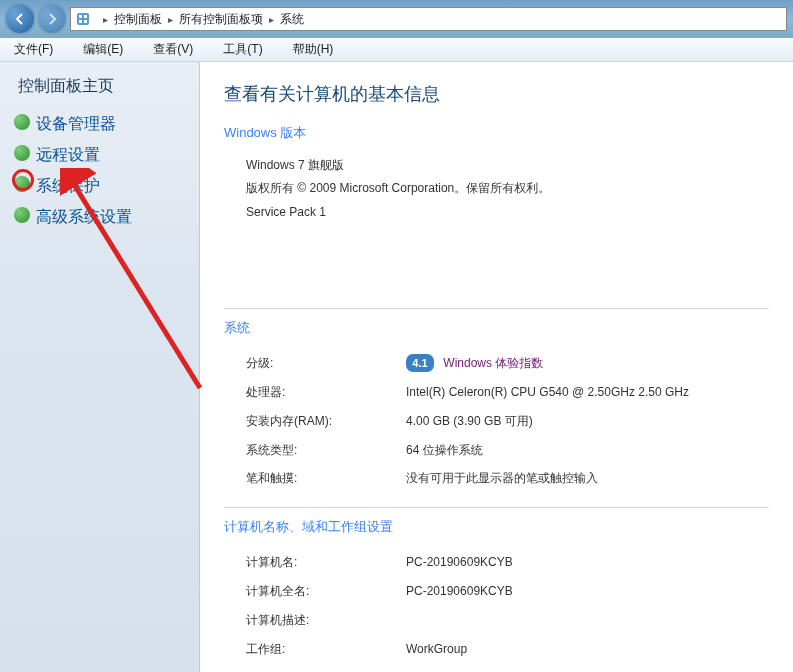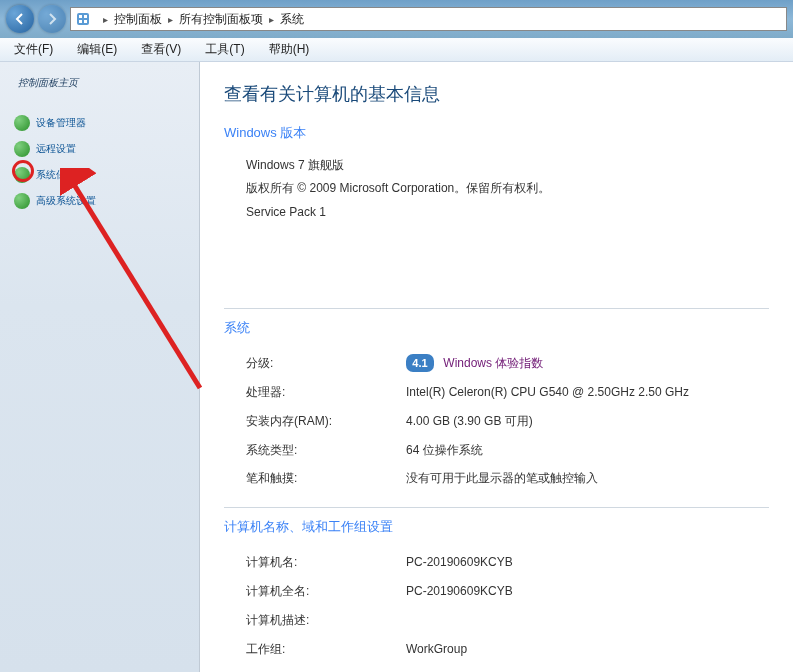--- a/index.html
+++ b/index.html
@@ -41,37 +41,37 @@
     .bc-sep { margin: 0 6px; color: #555; font-size: 10px; }
     
     
     .menubar {
       height: 24px;
       background: linear-gradient(to bottom, #fafcfe, #e3edf6);
       border-bottom: 1px solid #c9d5e3;
       display: flex;
       align-items: center;
       padding: 0 6px;
-      gap: 8px;
+      gap: 14px;
     }
     .menuitem {
       font-size: 12px; color: #222; padding: 2px 8px;
     }
     
     
     .mainarea { display: flex; height: calc(672px - 38px - 24px); }
     
     .sidebar {
       width: 200px;
       background: linear-gradient(to bottom, #e8eef5, #dbe5ef 40%, #d6e1ec);
       border-right: 1px solid #c0cad5;
       padding: 14px 10px 10px 10px;
     }
-    .sidebar-title { font-size: 10px; color: #1a3a5c; margin-bottom: 20px; padding-left: 8px; font-style: italic; }
-    .side-link { display: flex; align-items: center; gap: 6px; padding: 5px 4px; font-size: 10px; color: #0b5394; cursor: pointer; }
+    .sidebar-title { font-size: 16px; color: #1a3a5c; margin-bottom: 12px; padding-left: 8px; }
+    .side-link { display: flex; gap: 6px; padding: 5px 4px; font-size: 16px; color: #0b5394; cursor: pointer; }
     .side-link .bullet {
       width: 16px; height: 16px; border-radius: 50%;
       background: radial-gradient(circle at 30% 30%, #7fd07f, #2a902a);
       display: flex; align-items: center; justify-content: center;
       font-size: 10px; color: #fff;
     }
     .side-link.highlighted { position: relative; }
     .highlight-circle {
       position: absolute; left: 2px; top: -2px; width: 22px; height: 22px;
       border: 3px solid #d22; border-radius: 50%;

